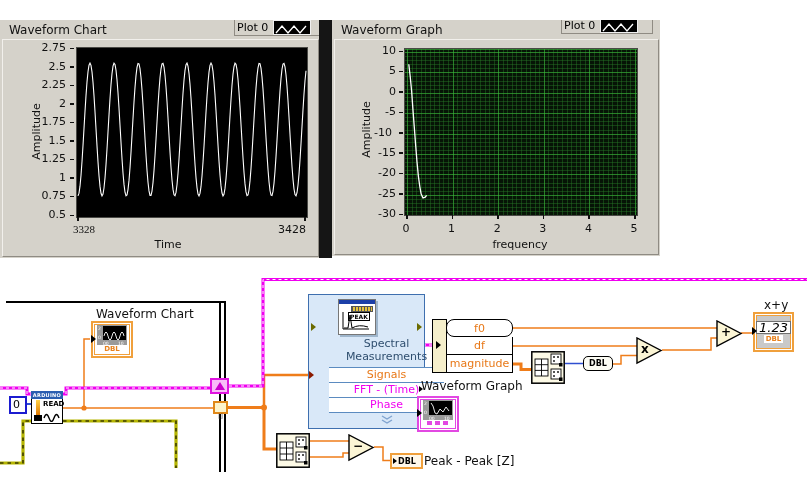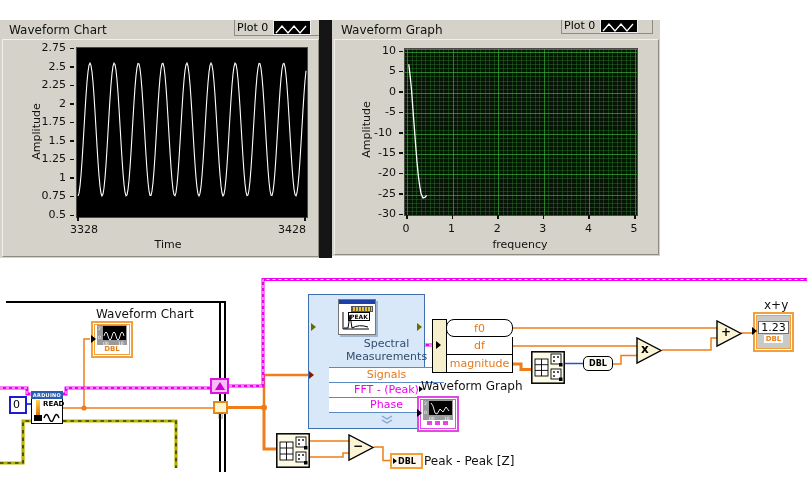--- a/index.html
+++ b/index.html
@@ -82,21 +82,21 @@
       <div class="ytick" style="left: 36px; width: 30px; top: 113.8px;">1.5</div>
       <div class="tickmark" style="left: 70px; top: 120.3px; width: 4px; height: 1.5px;"></div>
       <div class="ytick" style="left: 36px; width: 30px; top: 132.36px;">1.25</div>
       <div class="tickmark" style="left: 70px; top: 138.86px; width: 4px; height: 1.5px;"></div>
       <div class="ytick" style="left: 36px; width: 30px; top: 150.92px;">1</div>
       <div class="tickmark" style="left: 70px; top: 157.42px; width: 4px; height: 1.5px;"></div>
       <div class="ytick" style="left: 36px; width: 30px; top: 169.48px;">0.75</div>
       <div class="tickmark" style="left: 70px; top: 175.98px; width: 4px; height: 1.5px;"></div>
       <div class="ytick" style="left: 36px; width: 30px; top: 188.04px;">0.5</div>
       <div class="tickmark" style="left: 70px; top: 194.54px; width: 4px; height: 1.5px;"></div>
-      <div class="xtick" style="left: 67px; width: 34px; top: 203px;">3328</div>
+      <div class="xtick" style="left: 67px; width: 34px; top: 203px; font-family: Liberation Serif, serif;">3328</div>
       <div class="tickmark" style="left: 77px; top: 197px; width: 1.5px; height: 4px;"></div>
       <div class="xtick" style="left: 275px; width: 34px; top: 203px;">3428</div>
       <div class="tickmark" style="left: 304px; top: 197px; width: 1.5px; height: 4px;"></div>
     </div>
 
   <div class="abs" style="left:319px;top:0;width:13px;height:238px;background:#151515;"></div>
 
   <div class="panel" id="panel2" style="left:332px;top:0;width:328px;height:236px;">
     <div class="paneltitle" style="left:9px;top:3px;">Waveform Graph</div>
     <div class="plate" style="left:2px;top:19px;width:323px;height:214px;"></div>
@@ -256,21 +256,21 @@
       </svg>
     </div>
     <div class="tri" style="position:absolute;left:2px;top:28px;border-top:4px solid transparent;
          border-bottom:4px solid transparent;border-left:5px solid #6B6B00;"></div>
     <div class="tri" style="position:absolute;right:2px;top:28px;border-top:4px solid transparent;
          border-bottom:4px solid transparent;border-left:5px solid #6B6B00;"></div>
     <div style="position:absolute;top:42px;width:100%;text-align:center;font-size:11px;color:#2F4E6E;">Spectral</div>
     <div style="position:absolute;top:55px;width:100%;text-align:center;font-size:11px;color:#2F4E6E;">Measurements</div>
     <div style="position:absolute;top:72px;width:100%;">
       <div class="exprrow" style="color:#E87817;">Signals</div>
-      <div class="exprrow" style="color:#F000F0;">FFT - (Peak)</div>
+      <div class="exprrow" style="color:#F000F0;">FFT - (Time)</div>
       <div class="exprrow" style="color:#F000F0;">Phase</div>
       <div class="exprrow" style="background:#D9E8F8;">
         <svg width="12" height="10" style="margin-top:2px;">
           <polyline points="1,1 6,4 11,1" fill="none" stroke="#7FA3CF" stroke-width="1.4"></polyline>
           <polyline points="1,5 6,8 11,5" fill="none" stroke="#7FA3CF" stroke-width="1.4"></polyline>
         </svg>
       </div>
     </div>
     <div class="tri" style="position:absolute;left:0px;top:76px;border-top:4px solid transparent;
          border-bottom:4px solid transparent;border-left:5px solid #8B1A00;"></div>
@@ -373,19 +373,19 @@
        border:2px solid #F0A03C;background:#FFF8EA;display:flex;align-items:center;">
     <div class="tri" style="border-top:3.5px solid transparent;border-bottom:3.5px solid transparent;
          border-left:4.5px solid #000;margin-left:1px;"></div>
     <span style="font-size:8px;font-weight:bold;margin-left:1px;">DBL</span>
   </div>
   <div class="lvlabel" style="left:424px;top:434px;z-index:2;">Peak - Peak [Z]</div>
 
   <div class="lvlabel" style="left:764px;top:278px;z-index:2;">x+y</div>
   <div class="term" style="left:753px;top:292px;width:35px;height:34px;z-index:2;">
     <div class="inner" style="background:#C9C9C9;justify-content:center;">
-      <div style="background:#fff;border:1px solid #707070;font-size:11px;padding:0 2px;line-height:11px;">1.23</div>
+      <div style="background:#fff;border:1px solid #707070;font-size:13px;padding:0 2px;line-height:11px;font-style:italic;">1.23</div>
       <span class="dbltag" style="background:#fff;padding:0 2px;margin-top:1px;">DBL</span>
     </div>
     <div class="arrow-r" style="left:-3px;top:13px;"></div>
   </div>
 
 </div>
 
 </body></html>

